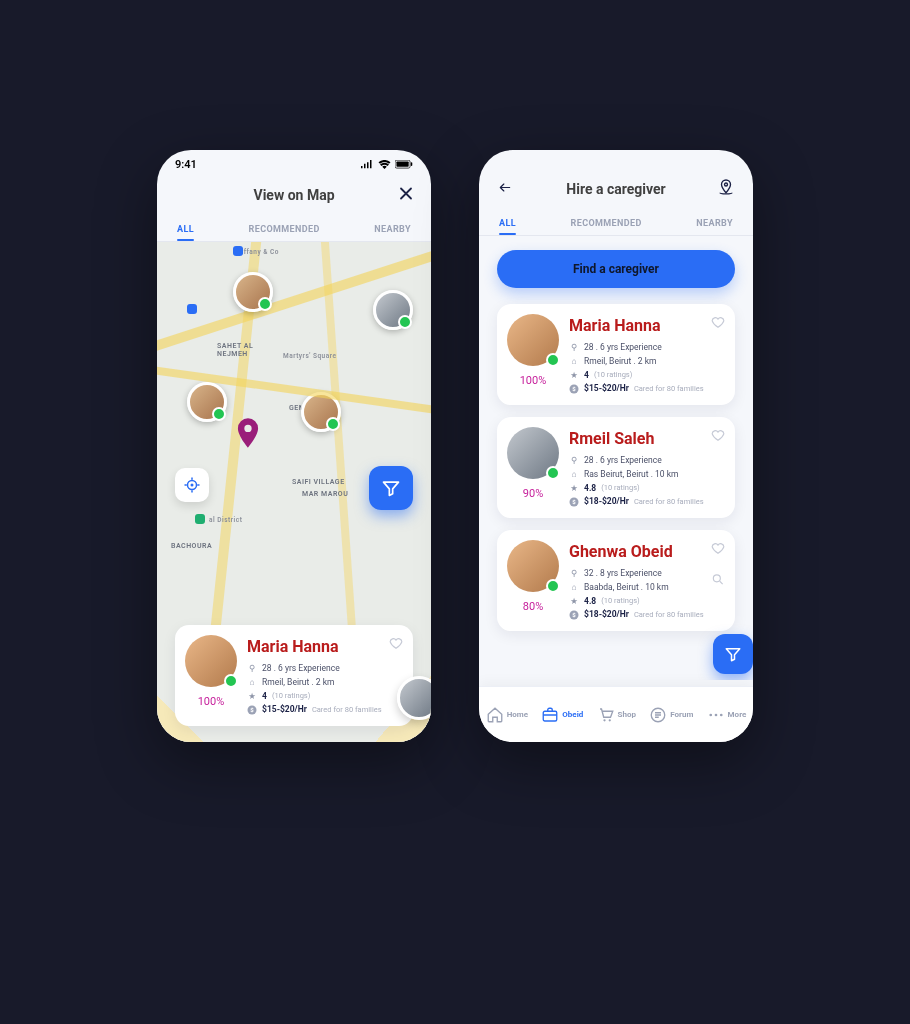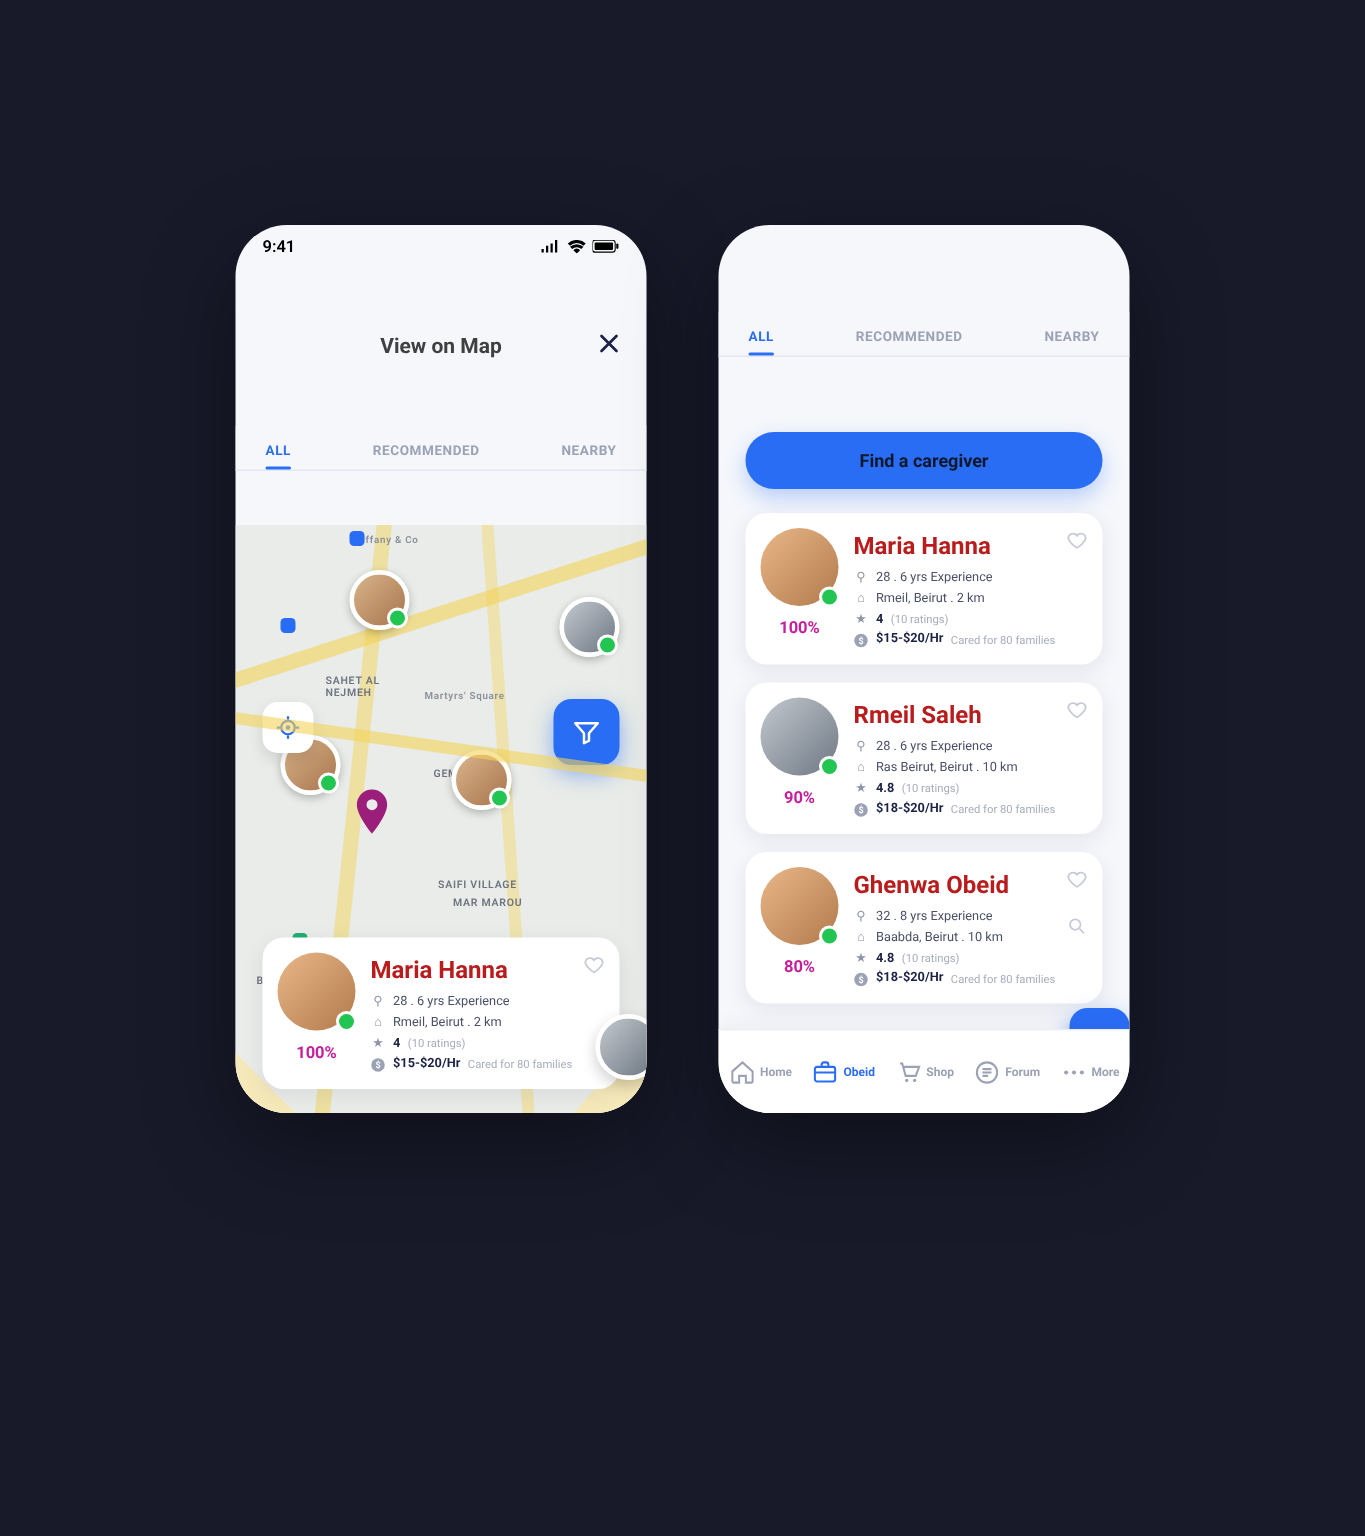--- a/index.html
+++ b/index.html
@@ -136,21 +136,21 @@
     background:linear-gradient(135deg,#e9b788,#b27a4c);
     position:relative;
   }
   .card .av.male{ background:linear-gradient(135deg,#c3c8ce,#6e7884);}
   .card .av::after{
     content:""; position:absolute; right:-1px; bottom:-1px;
     width:10px; height:10px; background:#23c552; border:2px solid #fff;
     border-radius:50%;
   }
   .match{
-    margin-top:8px; font-size:11px; font-weight:700; color:#c61f9b;
+    margin-top:8px; font-size:11px; font-weight:400; color:#c61f9b;
   }
   .card .info{ font-size:8.5px; color:#4b5068; line-height:1.5; }
   .card .name{ font-size:16px; font-weight:700; color:#b91c1c; margin-bottom:3px;}
   .inforow{ display:flex; align-items:center; gap:5px; margin-top:1px;}
   .inforow .ic{ width:10px; display:flex; justify-content:center; color:#8e95a8;}
   .rating-star{ color:#6a3dc9; }
   .rate{ font-weight:700; color:#1c2246; }
   .muted{ color:#a8adbc; font-size:7.5px; }
   .heart{
     position:absolute; right:10px; top:10px;
@@ -189,21 +189,21 @@
     display:flex; justify-content:space-around; align-items:center;
     border-top:1px solid #eceff6;
     box-shadow:0 -4px 12px rgba(0,0,0,.04);
   }
   .navitem{
     display:flex; flex-direction:row; align-items:center; gap:3px;
     font-size:8px; color:#9ba2b5; font-weight:700;
   }
   .navitem.active{ color:#2a6df5; }
   .navitem .ic{ height:18px; display:flex; align-items:center;}
-  .phone-col{ display:flex; flex-direction:column; height:100%;gap:36px; }
+  .phone-col{ display:flex; flex-direction:column; height:100%; }
   .searchic{
     position:absolute; right:10px; top:50%; transform:translateY(-50%);
     color:#c6cad6;
   }
 </style>
 </head>
 <body>
 
 <div class="phone">
   <div class="phone-col">
@@ -323,20 +323,35 @@
       </div>
       <div class="peek-av"></div>
     </div>
   </div>
 </div>
 
 <div class="phone">
   <div class="phone-col">
     <div class="statusbar" style="height:22px;"></div>
 
+    <div class="titlerow">
+      <span class="ticon-left">
+        <svg width="16" height="14" viewBox="0 0 24 24">
+            <path fill="none" stroke="#1c2246" stroke-width="2" stroke-linecap="round" d="M20 12H4m0 0 6-6M4 12l6 6"></path>
+          </svg>
+      </span>
+      <span>Hire a caregiver</span>
+      <span class="ticon-right">
+        <svg width="18" height="18" viewBox="0 0 24 24">
+            <path fill="none" stroke="#1c2246" stroke-width="1.8" d="M12 2a6 6 0 0 0-6 6c0 4 6 11 6 11s6-7 6-11a6 6 0 0 0-6-6z"></path>
+            <circle cx="12" cy="8" r="2" fill="none" stroke="#1c2246" stroke-width="1.8"></circle>
+            <path fill="none" stroke="#1c2246" stroke-width="1.8" d="M4 19c0 2 16 2 16 0"></path>
+          </svg>
+      </span>
+    </div>
 
     <div class="tabs">
       <div class="tab active">ALL</div>
       <div class="tab">RECOMMENDED</div>
       <div class="tab">NEARBY</div>
     </div>
 
     <div class="phone2-body">
       <div class="find-btn">
         <span>Find a caregiver</span>

